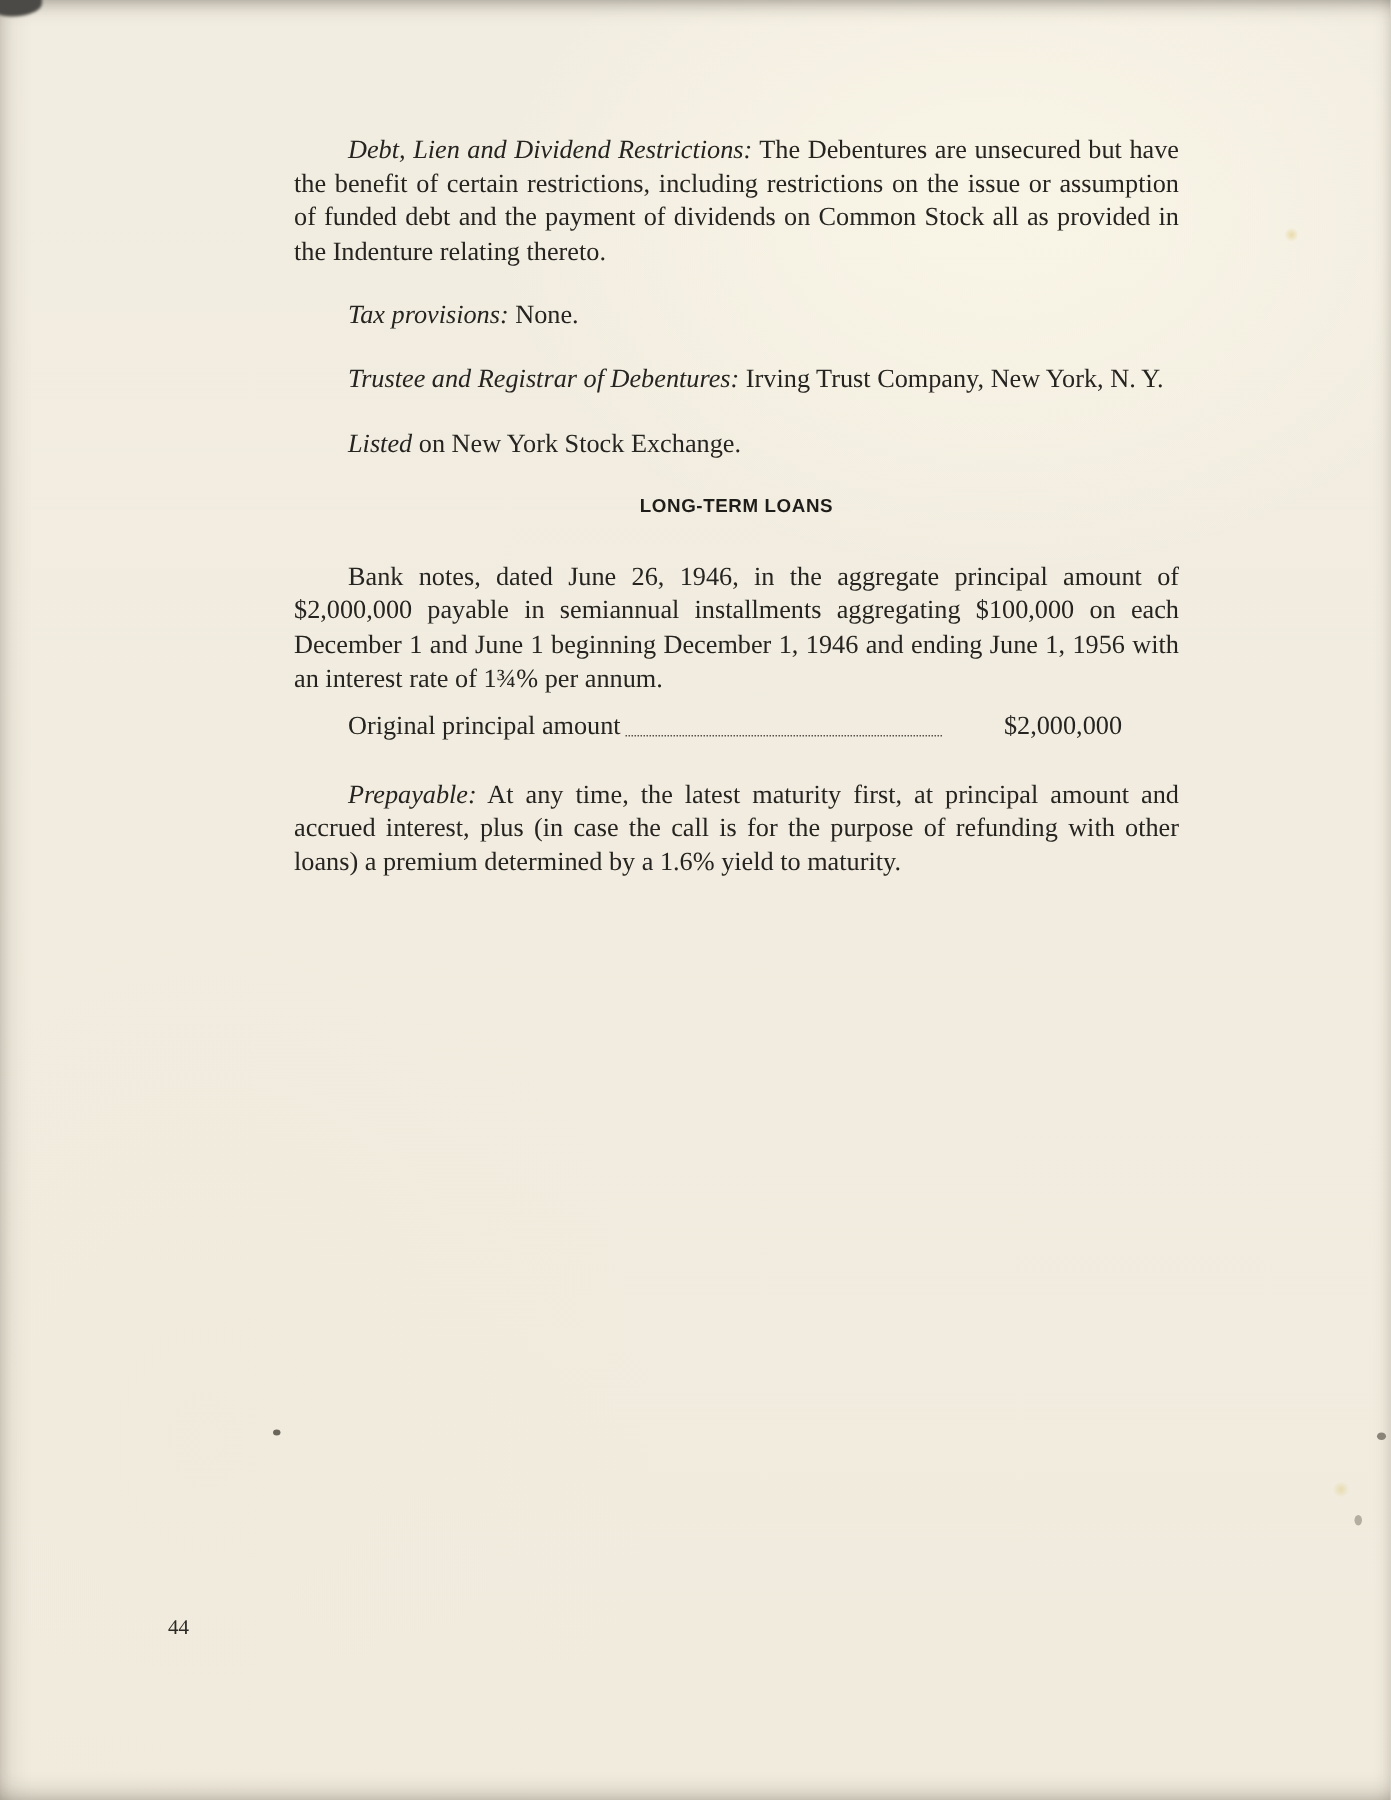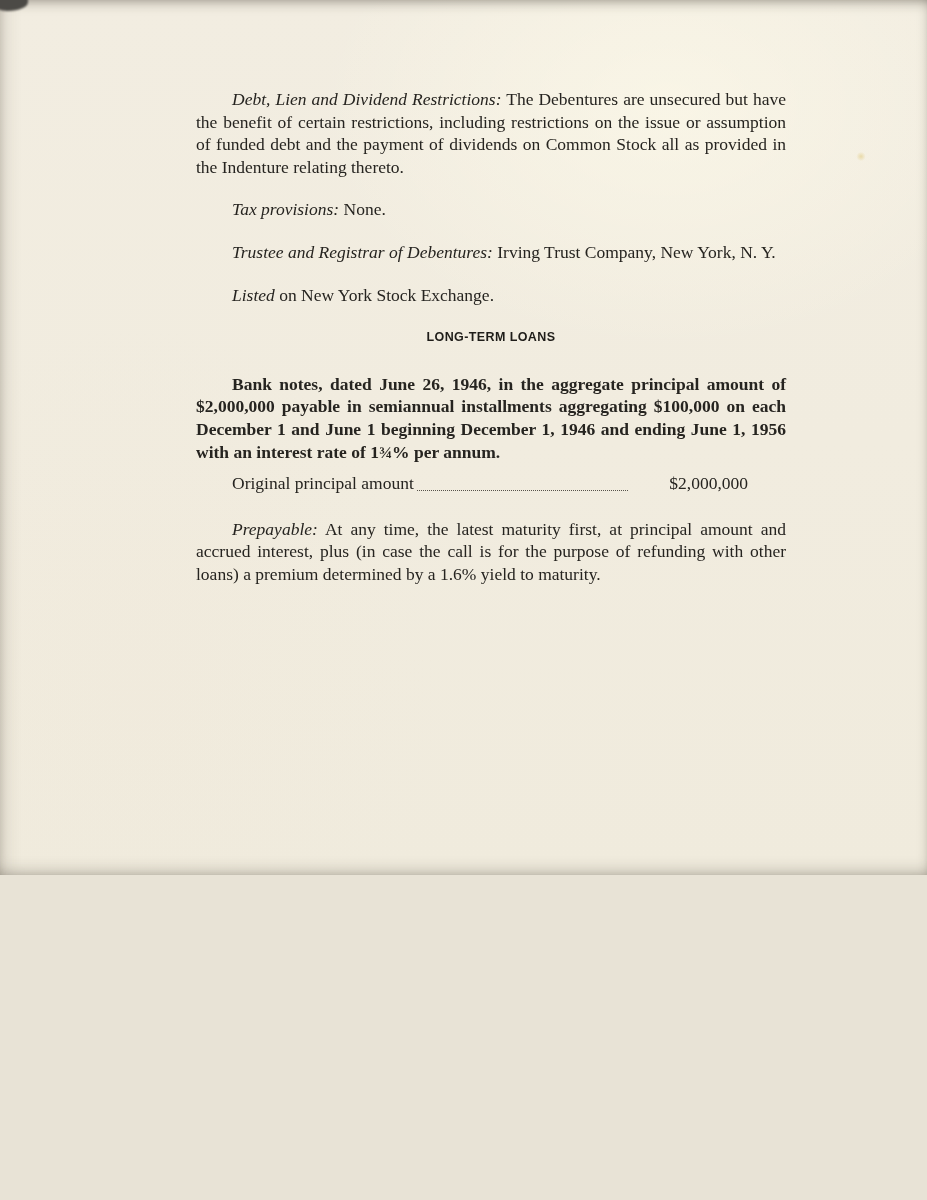--- a/index.html
+++ b/index.html
@@ -3,21 +3,21 @@
 <meta charset="utf-8">
 <style>
   html, body {
     margin: 0;
     padding: 0;
     background: #e8e3d6;
   }
   .page {
     position: relative;
     width: 927px;
-    height: 875px;
+    height: 1200px;
     margin: 0 auto;
     background:
       radial-gradient(ellipse 500px 350px at 72% 12%, rgba(255, 252, 235, 0.55), rgba(255,252,235,0) 70%),
       radial-gradient(ellipse 400px 500px at 15% 80%, rgba(240, 234, 220, 0.5), rgba(240,234,220,0) 75%),
       linear-gradient(#f2ede1, #f0ebdd);
     box-shadow:
       inset 0 10px 14px -10px rgba(55, 48, 38, 0.55),
       inset 0 -12px 18px -13px rgba(55, 48, 38, 0.45),
       inset 16px 0 22px -18px rgba(55, 48, 38, 0.30),
       inset -10px 0 16px -14px rgba(55, 48, 38, 0.18);
@@ -41,21 +41,21 @@
     top: 88px;
     width: 590px;
     font-size: 17.5px;
     line-height: 22.6px;
     text-align: justify;
   }
   .para {
     margin: 0 0 20px 0;
     text-indent: 36px;
   }
-  .para.tight { margin-bottom: 8px; font-weight: bold; }
+  .para.tight { margin-bottom: 8px; }
   .lead { font-style: italic; }
   .section-heading {
     font-family: "Liberation Sans", "DejaVu Sans", sans-serif;
     font-weight: 700;
     font-size: 12.5px;
     letter-spacing: 0.4px;
     text-align: center;
     text-indent: 0;
     color: #1f1d19;
     margin: 12px 0 24px 0;

